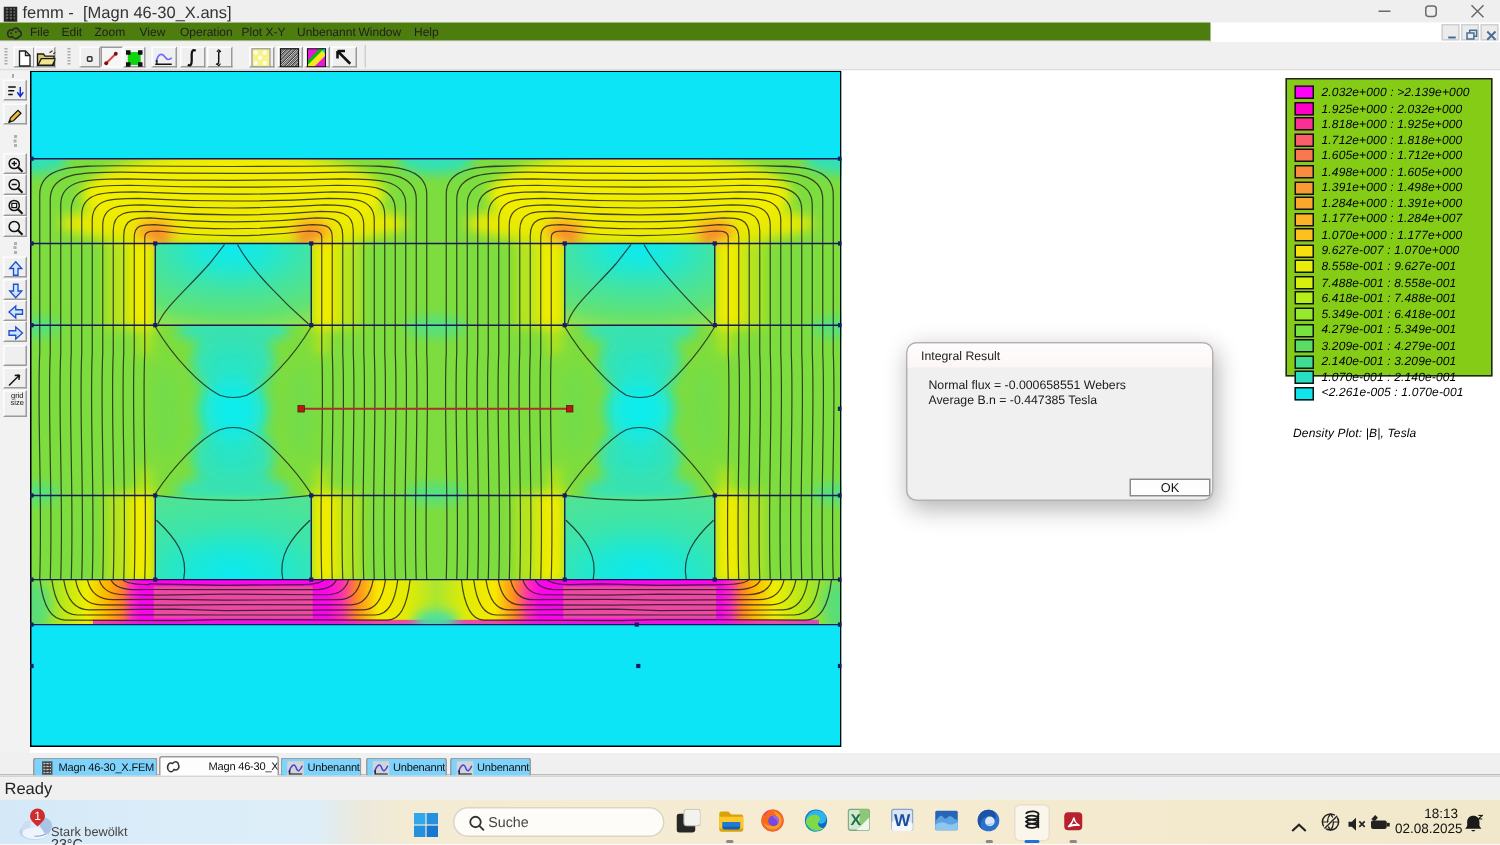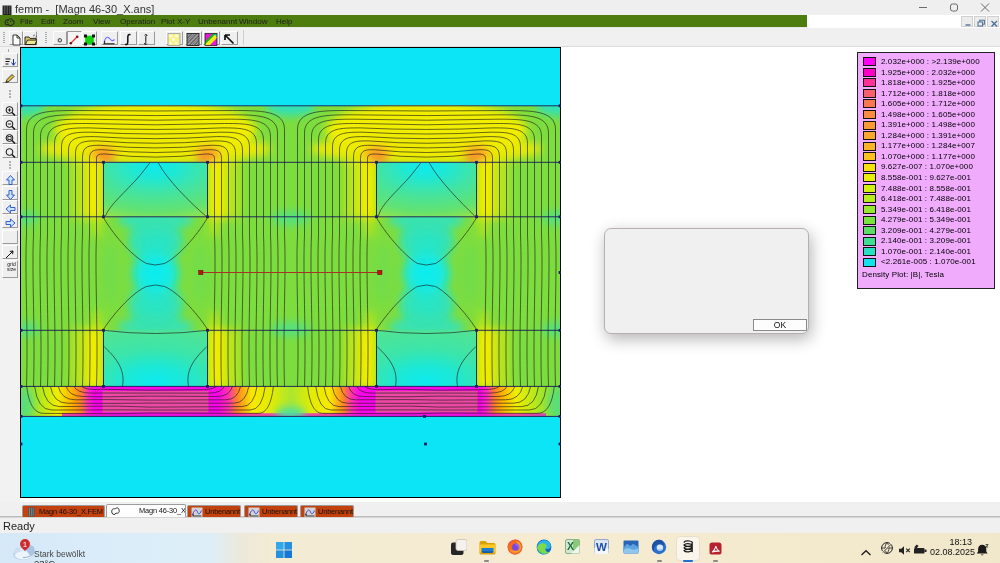--- a/index.html
+++ b/index.html
@@ -18,35 +18,35 @@
           border-top:1px solid #fdfdfd; border-left:1px solid #fdfdfd;
           border-right:1px solid #9a9a9a; border-bottom:1px solid #9a9a9a; }
   
   #rail { left:0; top:47px; width:20px; height:455px; background:#f2f2f2; }
   .rbtn { position:absolute; left:2px; width:16px; height:13px; background:#efefef;
           border-top:1px solid #fdfdfd; border-left:1px solid #fdfdfd;
           border-right:1px solid #9a9a9a; border-bottom:1px solid #9a9a9a; }
   
   #mdiwhite { left:561px; top:47px; width:439px; height:455px; background:#ffffff; }
   
-  #legend { left:857px; top:52px; width:138px; height:237px; padding-top:3.5px; background:#f0abfc; border:1px solid #222; font-size:8px; }
+  #legend { left:857px; top:52px; width:138px; height:199px; padding-top:3.5px; background:#84cc16; border:1px solid #222; font-size:8px;font-style:italic; }
   .lrow { position:relative; height:10.55px; }
   .lsw { position:absolute; left:5px; top:0.8px; width:13px; height:9px; border:1px solid #111; }
   .ltx { position:absolute; left:23px; top:0.5px; color:#000; white-space:nowrap; letter-spacing:0.1px; }
   
   #dialog { left:604px; top:228px; width:205px; height:106px; background:#f0f0f0; border:1px solid #b8b0ae;
             border-radius:7px; box-shadow: 2px 5px 16px rgba(0,0,0,0.3); overflow:hidden; }
   #dlgtitle { position:absolute; left:0; top:0; width:100%; height:16px;
               background:linear-gradient(#fefdfd,#fcf7f5); font-size:8.2px; color:#222; padding:3.5px 0 0 9px; }
   #dialog .body { position:absolute; left:14px; top:23px; font-size:8.2px; color:#1a1a1a; line-height:9.6px; }
   #okbtn { position:absolute; left:148px; top:90px; width:54px; height:12px; background:#fdfdfd;
            border:1px solid #8a8a8a; font-size:8.5px; text-align:center; color:#111; line-height:10px; }
   
   #tabbar { left:0; top:502px; width:1000px; height:15px; background:#f0f0f0; border-bottom:1px solid #bdbdbd; }
-  .tab { position:absolute; top:3px; height:12px; background:#c2410c; border:1px solid #9c9c9c;
+  .tab { position:absolute; top:3px; height:12px; background:#7dd3fc; border:1px solid #9c9c9c;
          border-bottom:none; border-radius:2px 2px 0 0; font-size:7.4px; letter-spacing:-0.15px; color:#111; padding:1px 2px 0 2px; white-space:nowrap; overflow:hidden; }
   .tab.active { background:#fdfdfd; height:13px; top:2px; }
   
   #status { left:0; top:517px; width:1000px; height:16px; background:#f0f0f0; border-top:1px solid #d5d5d5;
             font-size:11px; color:#222; }
   
   #taskbar { left:0; top:533px; width:1000px; height:30px;
      background:linear-gradient(90deg,#d5e8f7 0%,#dbedf9 12%,#ddeef8 21%,#ece9dc 24%,#f3ebd3 27%,#f5ecd2 55%,#f3e9cd 85%,#f1e7cb 100%); }
   #wtxt1 { position:absolute; left:34px; top:5px; font-size:9.5px; color:#333;margin-top:20px; }
   #wtxt2 { position:absolute; left:34px; top:15.5px; font-size:8.5px; color:#444; }
@@ -608,24 +608,26 @@
     </div>
     <div class="lrow">
       <span class="lsw" style="background:#27dfc2"></span>
       <span class="ltx">1.070e-001 : 2.140e-001</span>
     </div>
     <div class="lrow">
       <span class="lsw" style="background:#10e3ec"></span>
       <span class="ltx">&lt;2.261e-005 : 1.070e-001</span>
     </div>
     <div class="lrow" style="height:14px">
-      <span class="ltx" style="left:4px;top:3px">Density Plot: |B|, Tesla</span>
+      <span class="ltx" style="left:4px;top:17px">Density Plot: |B|, Tesla</span>
     </div>
   </div>
 <div class="abs" id="dialog">
+  <div id="dlgtitle">Integral Result</div>
+  <div class="body">Normal flux = -0.000658551 Webers<br>Average B.n = -0.447385 Tesla</div>
   <div id="okbtn">OK</div>
 </div>
 <div class="abs" id="tabbar">
     <div class="tab" style="left:22px;width:83px"><span style="position:absolute;left:4px;top:1px"><svg width="9" height="10" viewBox="0 0 9 10">
           <rect x="1" y="0.5" width="7" height="9" fill="#555"></rect>
           <path d="M2,2 h5 M2,4 h5 M2,6 h5 M2,8 h5" stroke="#ccc" stroke-width="0.7"></path>
           <path d="M3.6,1 v8 M5.8,1 v8" stroke="#333" stroke-width="0.6"></path>
         </svg></span><span style="margin-left:14px">Magn 46-30_X.FEM</span></div>
     <div class="tab active" style="left:106px;width:80px"><span style="position:absolute;left:3px;top:1px"><svg width="11" height="10" viewBox="0 0 11 10">
           <path d="M2,7 C1,4 3,2 5,3 C7,1 9,2 9,4 C10,6 8,8 6,7 C5,9 3,9 2,7 z" fill="none" stroke="#333" stroke-width="1"></path>
@@ -664,20 +666,27 @@
         <text x="13" y="9.8" font-size="8" fill="#fff" text-anchor="middle" font-family="Liberation Sans">1</text>
       </svg></span>
     <span id="wtxt1">23°C</span>
     <span id="wtxt2">Stark bewölkt</span>
     <span style="position:absolute;left:276px;top:9px"><svg width="16" height="16" viewBox="0 0 16 16">
         <rect x="0" y="0" width="7.6" height="7.6" fill="#31a8ec"></rect>
         <rect x="8.4" y="0" width="7.6" height="7.6" fill="#2490e0"></rect>
         <rect x="0" y="8.4" width="7.6" height="7.6" fill="#2490e0"></rect>
         <rect x="8.4" y="8.4" width="7.6" height="7.6" fill="#1678d2"></rect>
       </svg></span>
+    <span id="search">
+      <svg style="position:absolute;left:9px;top:4px" width="12" height="12" viewBox="0 0 12 12">
+        <circle cx="5" cy="5" r="3.5" fill="none" stroke="#333" stroke-width="1.2"></circle>
+        <line x1="7.6" y1="7.6" x2="10.6" y2="10.6" stroke="#333" stroke-width="1.2"></line>
+      </svg>
+      <span class="stx">Suche</span>
+    </span>
     <span style="position:absolute;left:451px;top:6px"><svg width="16" height="17" viewBox="0 0 16 17">
         <rect x="0" y="3.5" width="12.5" height="12.5" rx="2" fill="#262626"></rect>
         <rect x="5" y="0.5" width="11" height="11" rx="2" fill="#f4f2ee" stroke="#c9c2b2" stroke-width="0.8"></rect>
       </svg></span>
     <span style="position:absolute;left:479px;top:6px"><svg width="17" height="17" viewBox="0 0 17 17">
         <path d="M0.5,3.5 a1.5,1.5 0 0 1 1.5,-1.5 h4.5 l2,2 h6.5 a1.5,1.5 0 0 1 1.5,1.5 v8.5 a1.5,1.5 0 0 1 -1.5,1.5 h-13 a1.5,1.5 0 0 1 -1.5,-1.5 z" fill="#d8a208"></path>
         <path d="M0.5,5.5 h16 v6.5 a1.5,1.5 0 0 1 -1.5,1.5 h-13 a1.5,1.5 0 0 1 -1.5,-1.5 z" fill="#fdc828"></path>
         <path d="M2.5,9 h12 v3 a1.5,1.5 0 0 1 -1.5,1.5 h-9 a1.5,1.5 0 0 1 -1.5,-1.5 z" fill="#1f7ad4"></path>
         <path d="M2.5,12.2 h12 v0 a1.8,1.8 0 0 1 -1.8,1.8 h-8.4 a1.8,1.8 0 0 1 -1.8,-1.8 z" fill="#175ea8"></path>
       </svg></span>

